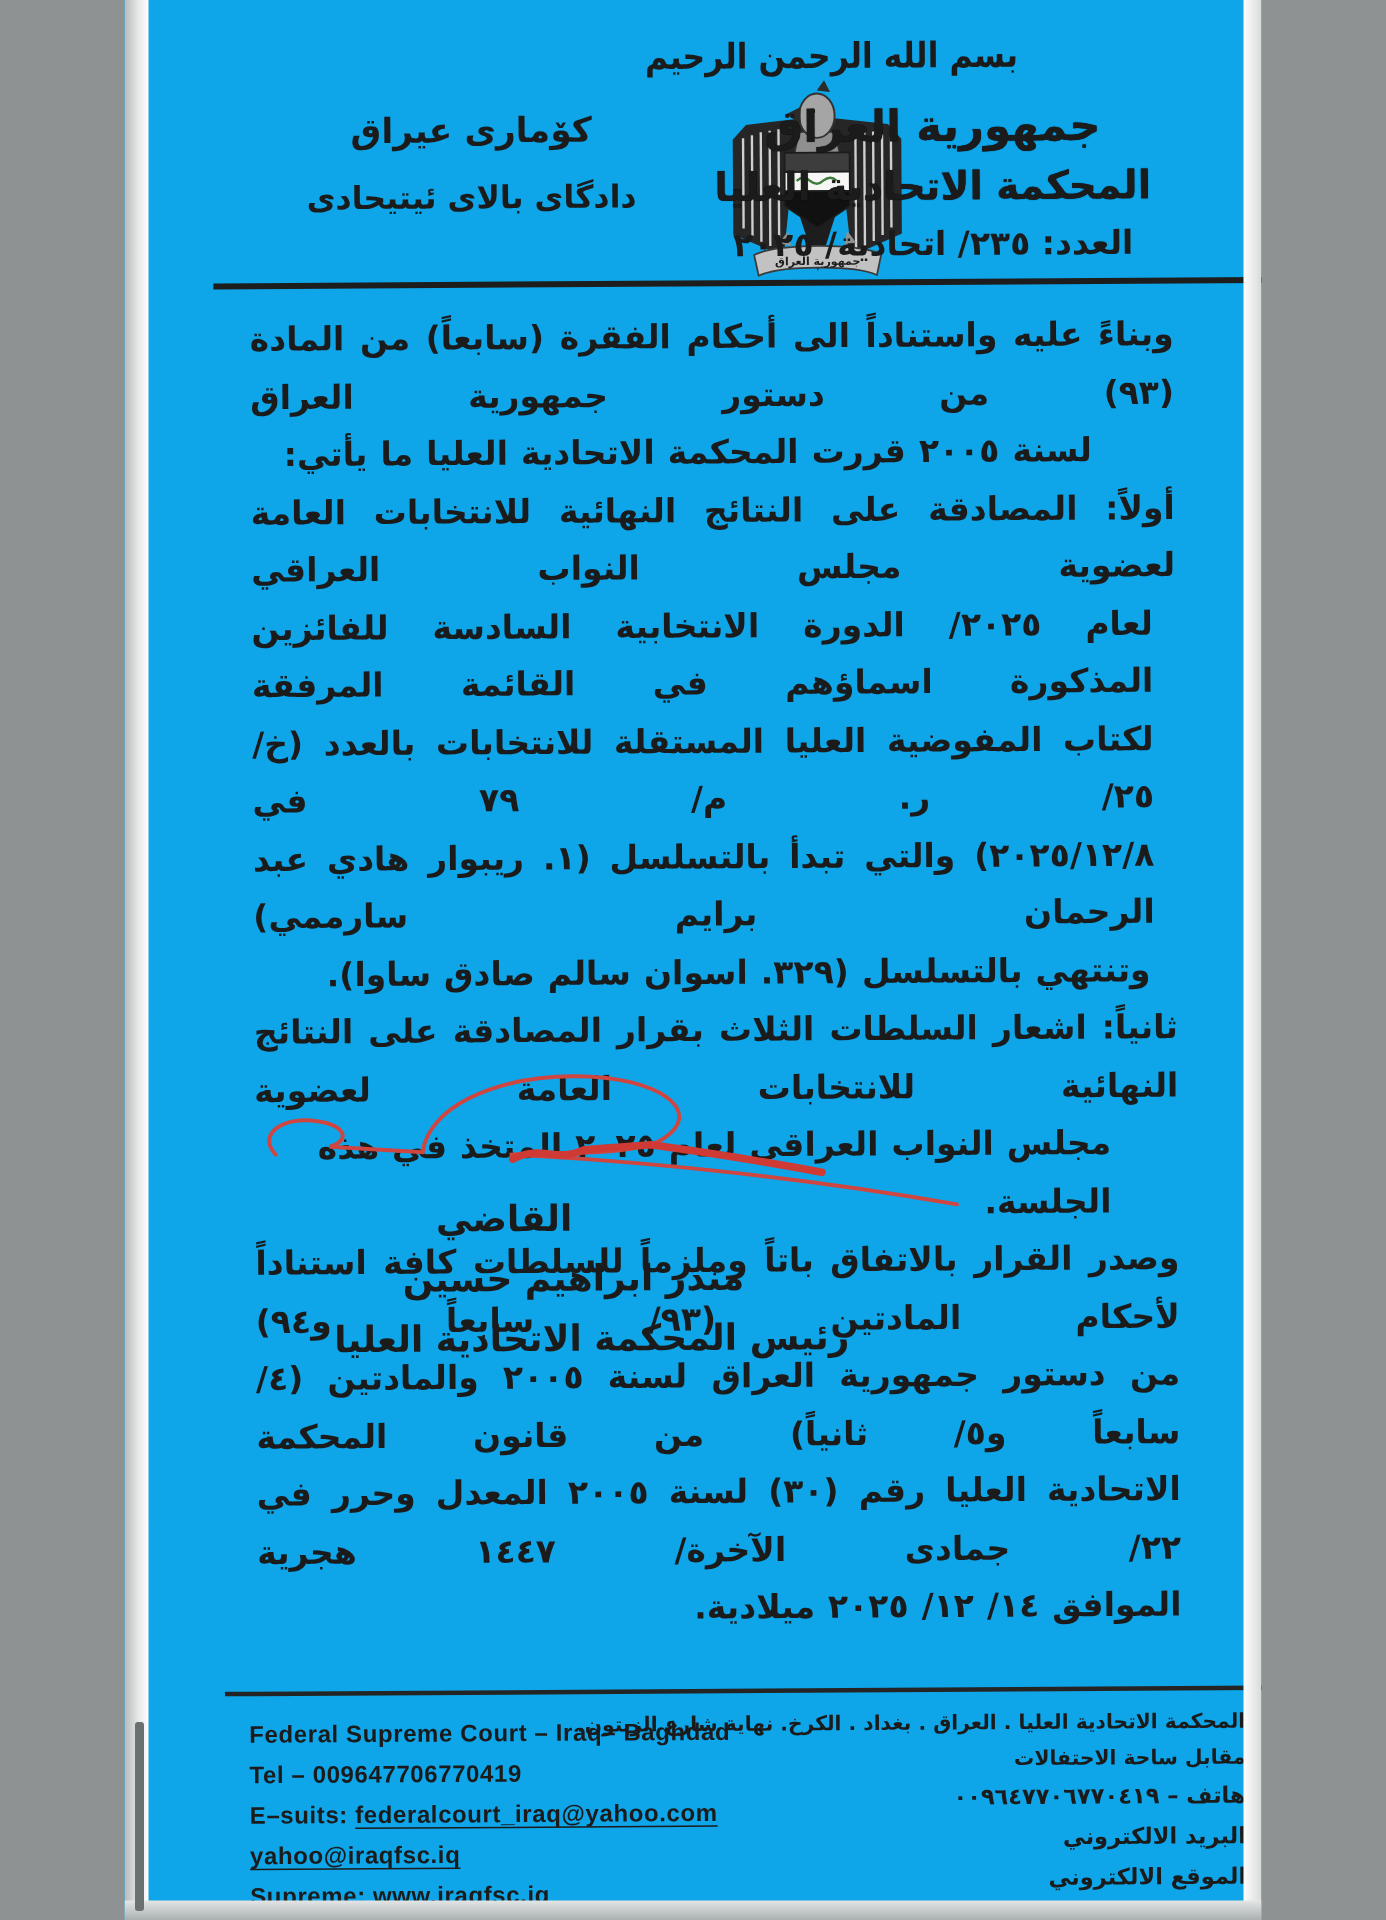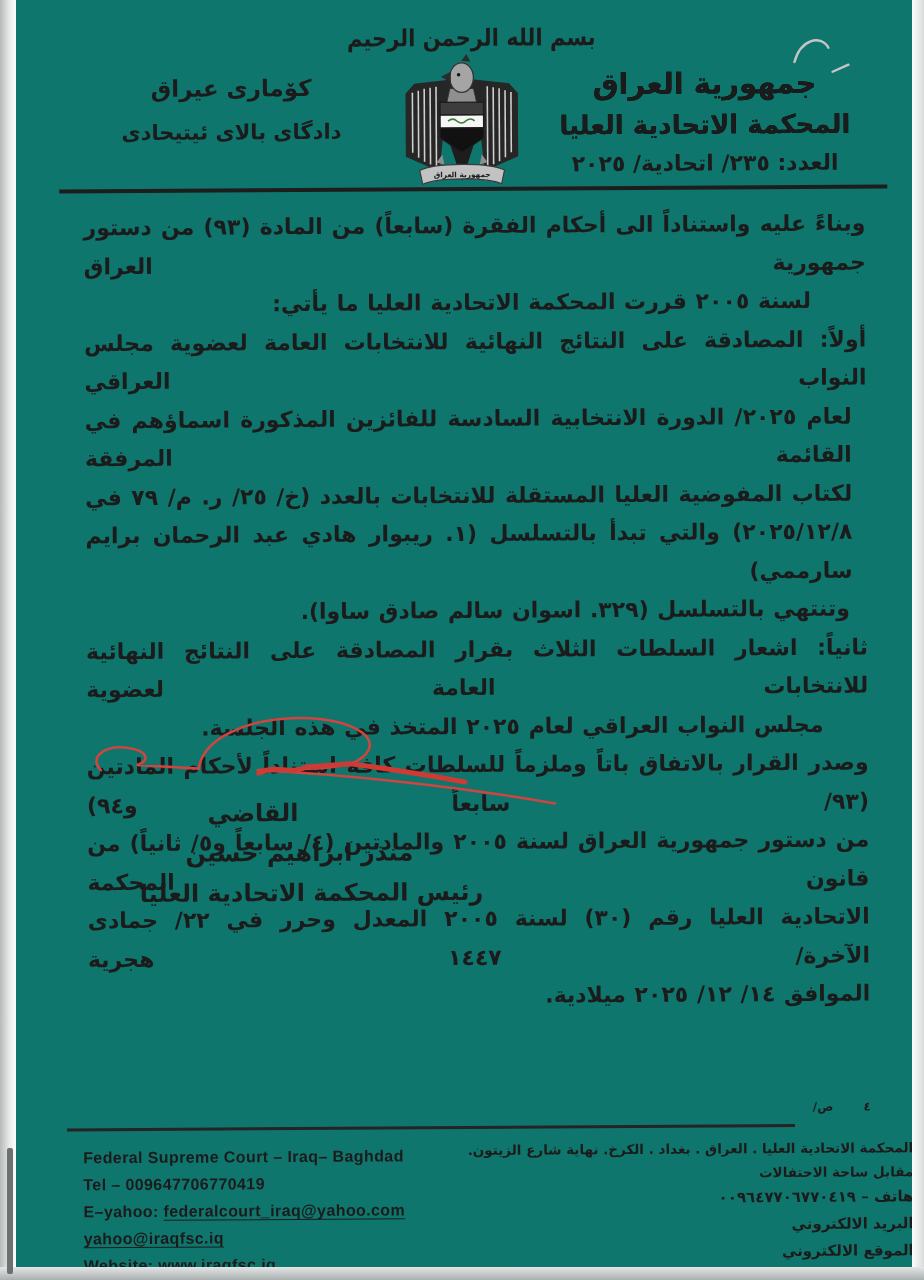--- a/index.html
+++ b/index.html
@@ -1,18 +1,18 @@
 <!DOCTYPE html>
 <html lang="ar"><head>
 <meta charset="utf-8">
 <style>
   html,body{margin:0;padding:0;background:#8f9292;}
   .scan{
-    position:relative;width:924px;height:1280px;margin:0 auto;
-    background:#0f766e;overflow:hidden;
+    position:relative;width:758px;height:1280px;margin:0 auto;
+    background:#0ea5e9;overflow:hidden;
     font-family:"DejaVu Sans",sans-serif;color:#1b1b1b;
   }
   
   .edge-left{position:absolute;left:0;top:0;width:16px;height:100%;
     background:linear-gradient(to right,#b7baba,#e9eaea 60%,#fdfdfc);z-index:5;}
   .edge-right{position:absolute;right:0;top:0;width:12px;height:100%;
     background:linear-gradient(to left,#d9dbdb,#fdfdfc);z-index:5;}
   .edge-bottom{position:absolute;left:0;bottom:0;height:13px;width:100%;
     background:linear-gradient(to top,#aab0b0,#e4e6e6);z-index:6;}
   .corner-line{position:absolute;left:7px;bottom:6px;width:6px;height:126px;
@@ -172,25 +172,25 @@
       <div class="fl">هاتف – ٠٠٩٦٤٧٧٠٦٧٧٠٤١٩</div>
       <div class="fl">البريد الالكتروني</div>
       <div class="fl">الموقع الالكتروني</div>
       <div class="fl">ص . ب –٥٥٥٦٦</div>
     </div>
 
     <div class="foot-en">
       <div>Federal Supreme Court – Iraq– Baghdad</div>
       <div>Tel – 009647706770419</div>
       <div>
-        <span>E–yahoo:</span>
+        <span>E–suits:</span>
         <span class="lnk">federalcourt_iraq@yahoo.com</span><span class="sp"></span><span class="lnk">yahoo@iraqfsc.iq</span>
       </div>
       <div>
-        <span>Website:</span>
+        <span>Supreme:</span>
         <span class="lnk">www.iraqfsc.iq</span>
       </div>
       <div>PO.BOX: 55566</div>
     </div>
 
   </div>
 
   <div class="edge-left"></div>
   <div class="edge-right"></div>
   <div class="edge-bottom"></div>

